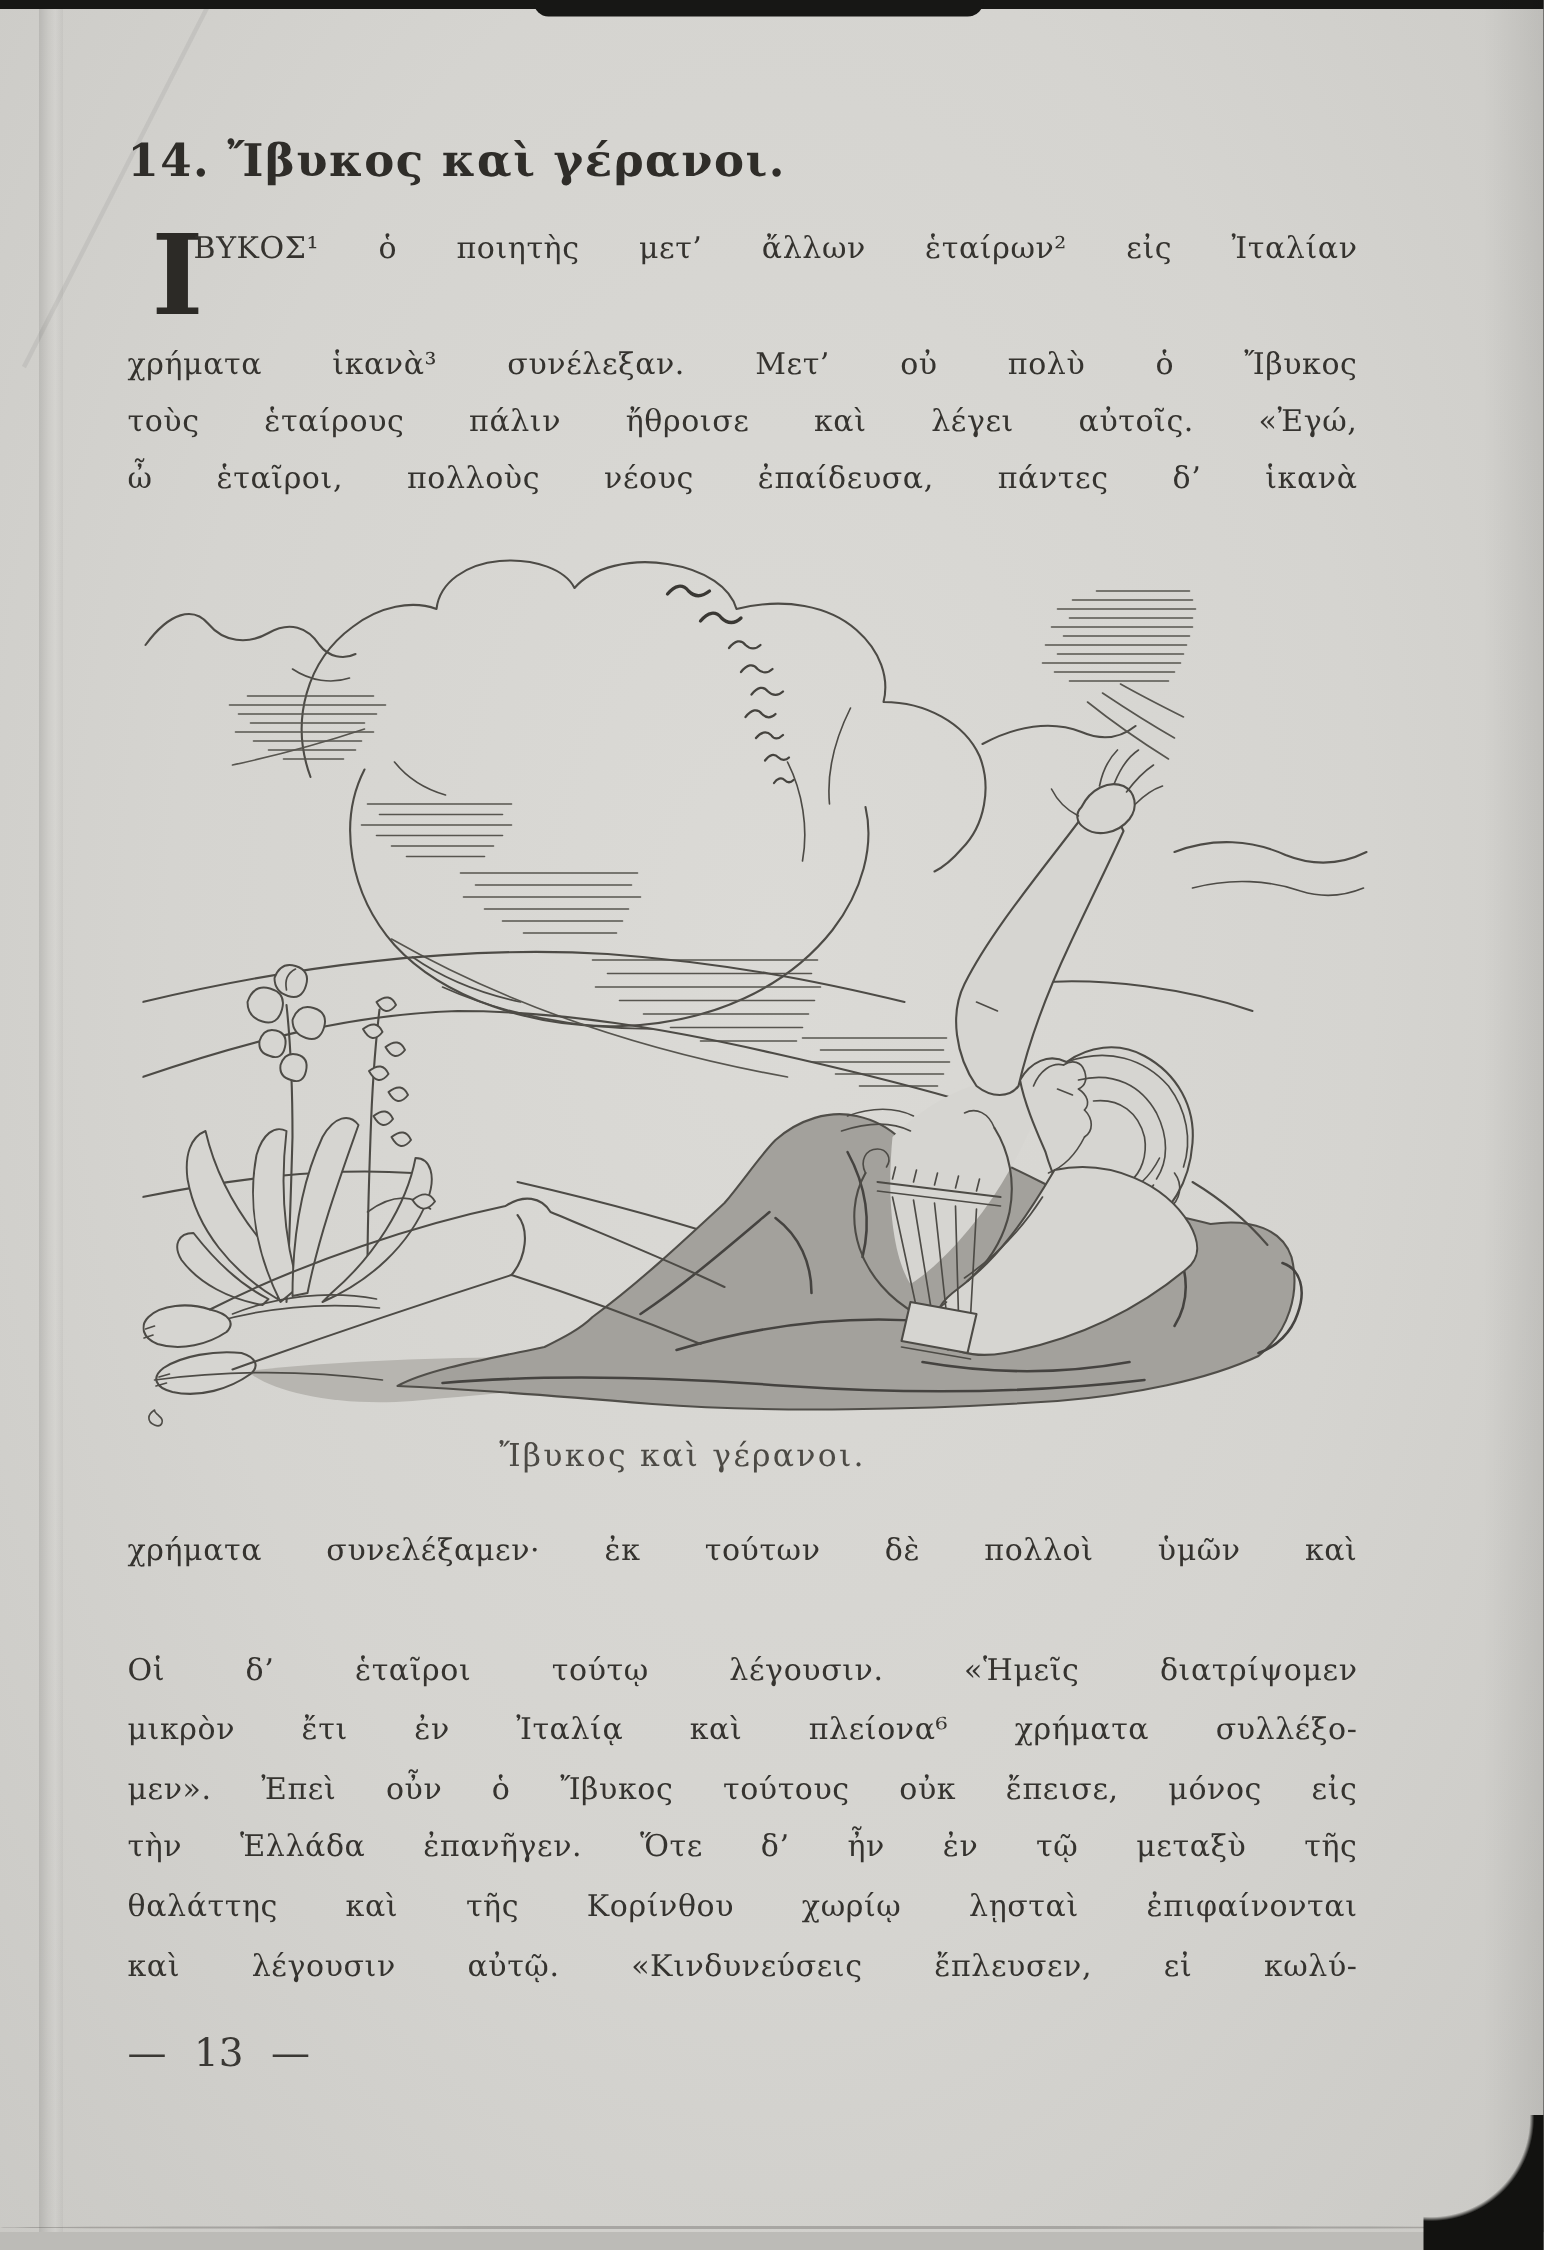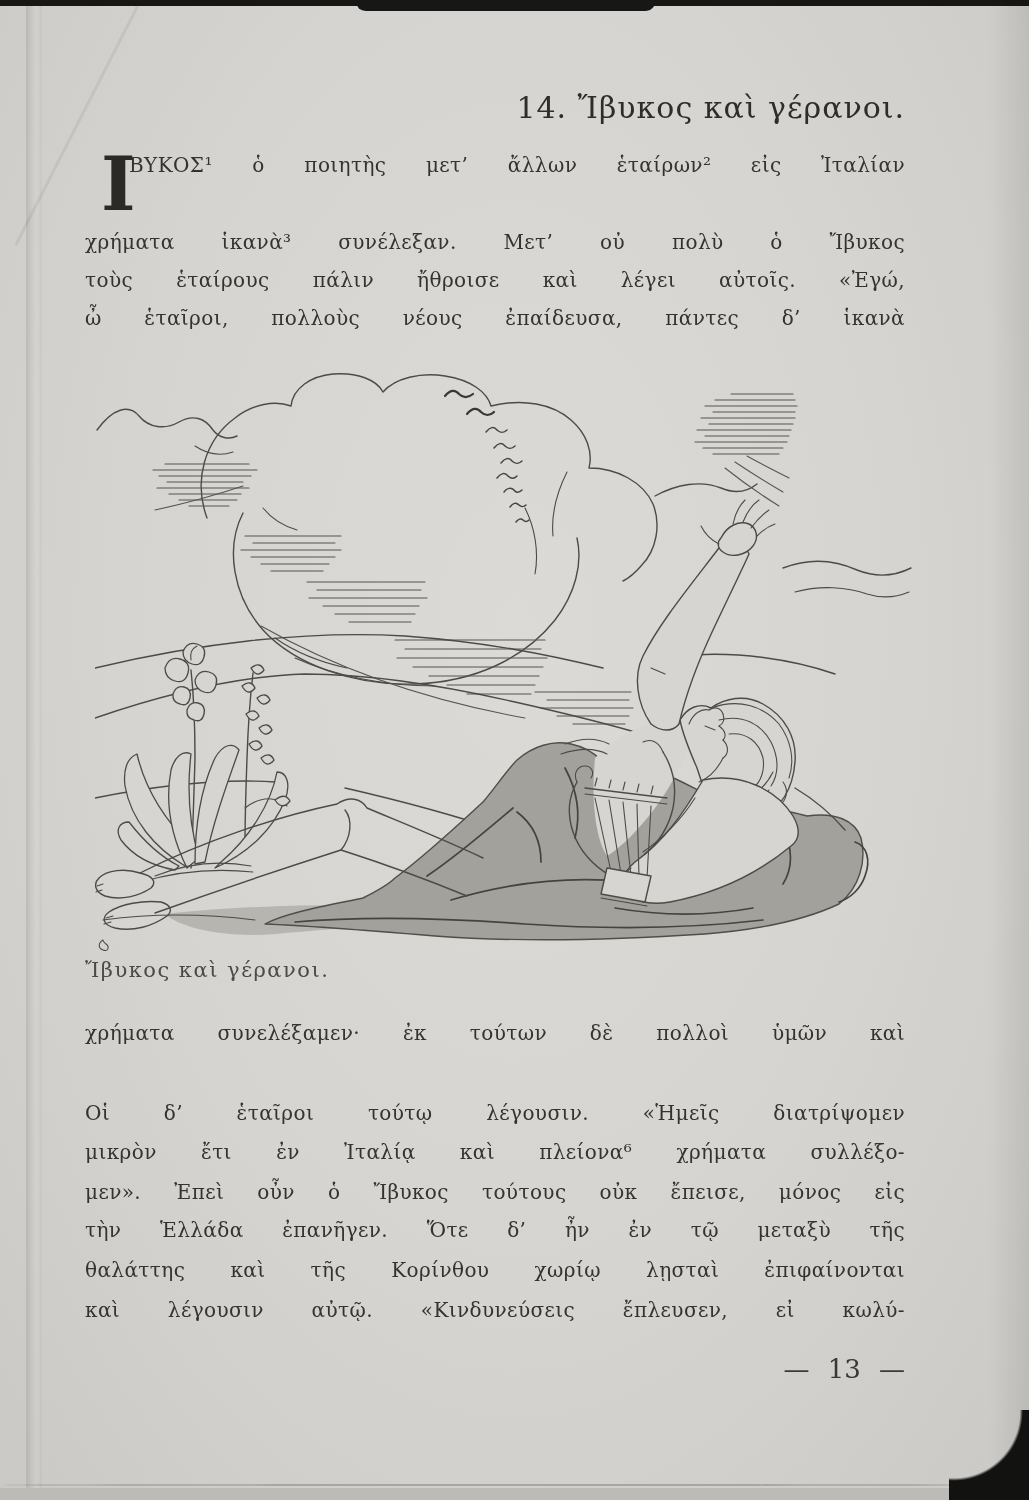--- a/index.html
+++ b/index.html
@@ -21,39 +21,39 @@
     background:radial-gradient(circle at 6% 2%, rgba(0,0,0,0) 0 66px, #121210 69px);}
   .crease-v{position:absolute;left:26px;top:0;width:16px;height:100%;
     background:linear-gradient(90deg, rgba(0,0,0,.10), rgba(0,0,0,.02) 40%, rgba(255,255,255,.07) 68%, rgba(0,0,0,.04));}
   .crease-diag{position:absolute;left:78px;top:-20px;width:3px;height:280px;
     background:rgba(0,0,0,.06);transform:rotate(27deg);}
   .shade-right{position:absolute;right:0;top:0;width:40px;height:100%;
     background:linear-gradient(270deg, rgba(0,0,0,.08), rgba(0,0,0,0));}
 
   
   .title{
-    position:absolute;left:85px;top:90px;width:820px;text-align:right;
-    font-size:30px;font-weight:400;letter-spacing:1px;color:#2f2d29;
+    position:absolute;left:85px;top:90px;width:820px;text-align:left;
+    font-size:30px;font-weight:700;letter-spacing:1px;color:#2f2d29;
   }
   .dropcap{
     position:absolute;left:101px;top:148px;font-size:74px;line-height:72px;
     font-weight:700;color:#2c2a26;
   }
   .bline{
     position:absolute;height:38px;line-height:38px;font-size:20px;color:#35332f;
     letter-spacing:.4px;text-align:justify;text-align-last:justify;white-space:normal;
   }
   .w-full{left:85px;width:820px;}
   .w-ind{left:129px;width:776px;}
   .caption{
-    position:absolute;left:85px;top:958px;width:740px;
+    position:absolute;left:85px;top:958px;width:740px;text-align:center;
     font-size:21px;letter-spacing:1.5px;color:#4c4a45;
   }
   .pagenum{
-    position:absolute;left:85px;top:1354px;width:820px;text-align:right;
+    position:absolute;left:85px;top:1354px;width:820px;text-align:left;
     font-size:26px;color:#3a3834;word-spacing:10px;
   }
 
   
   .illus{position:absolute;left:95px;top:368px;width:830px;height:590px;}
   .illus svg{width:100%;height:100%;display:block;}
   .ln{fill:none;stroke:#4d4b46;stroke-width:1.4;stroke-linecap:round;stroke-linejoin:round;}
   .ln2{fill:none;stroke:#4d4b46;stroke-width:1.1;stroke-linecap:round;}
   .hat{fill:none;stroke:#57554f;stroke-width:1.1;stroke-linecap:round;}
   .bird{fill:none;stroke:#45433e;stroke-width:1.5;stroke-linecap:round;}

